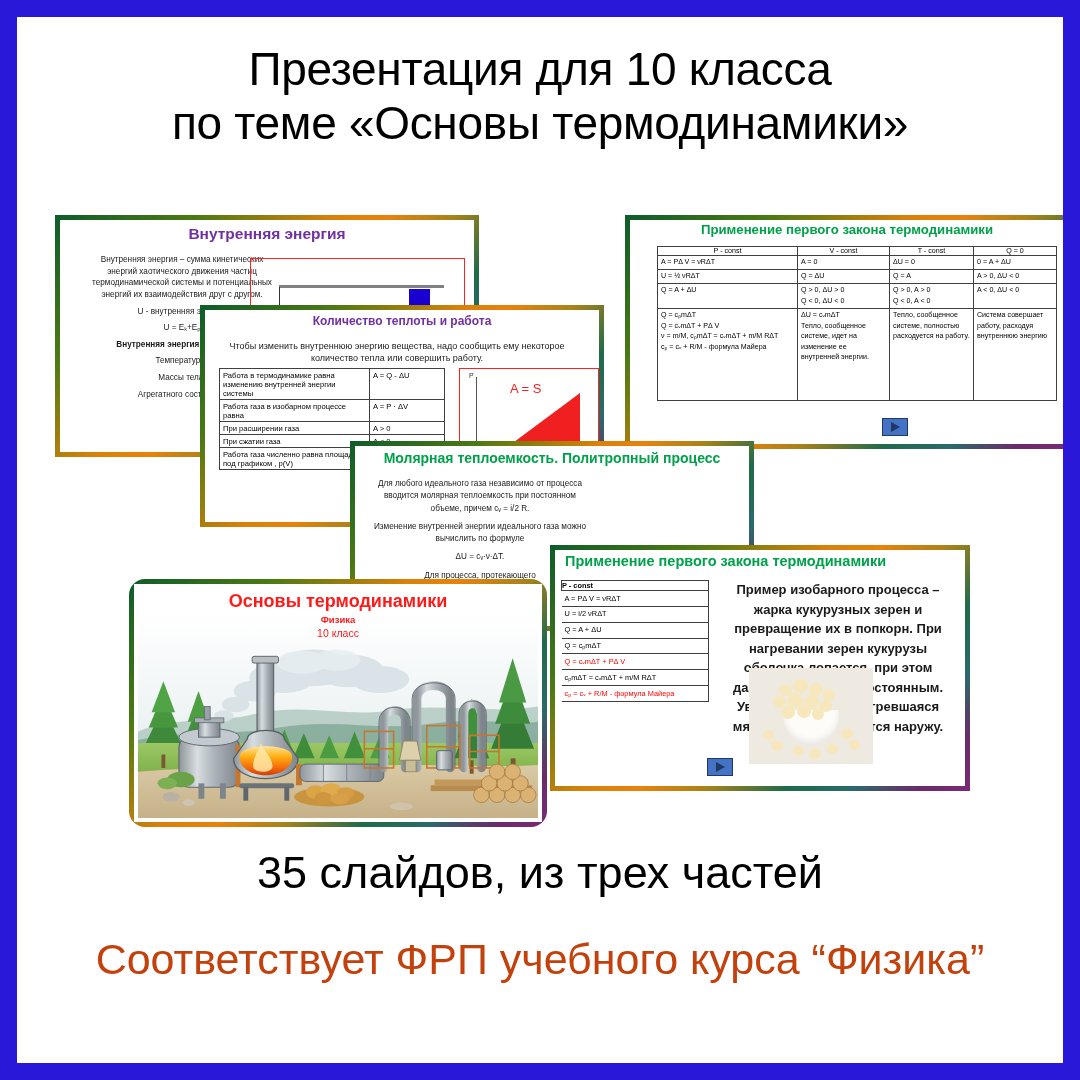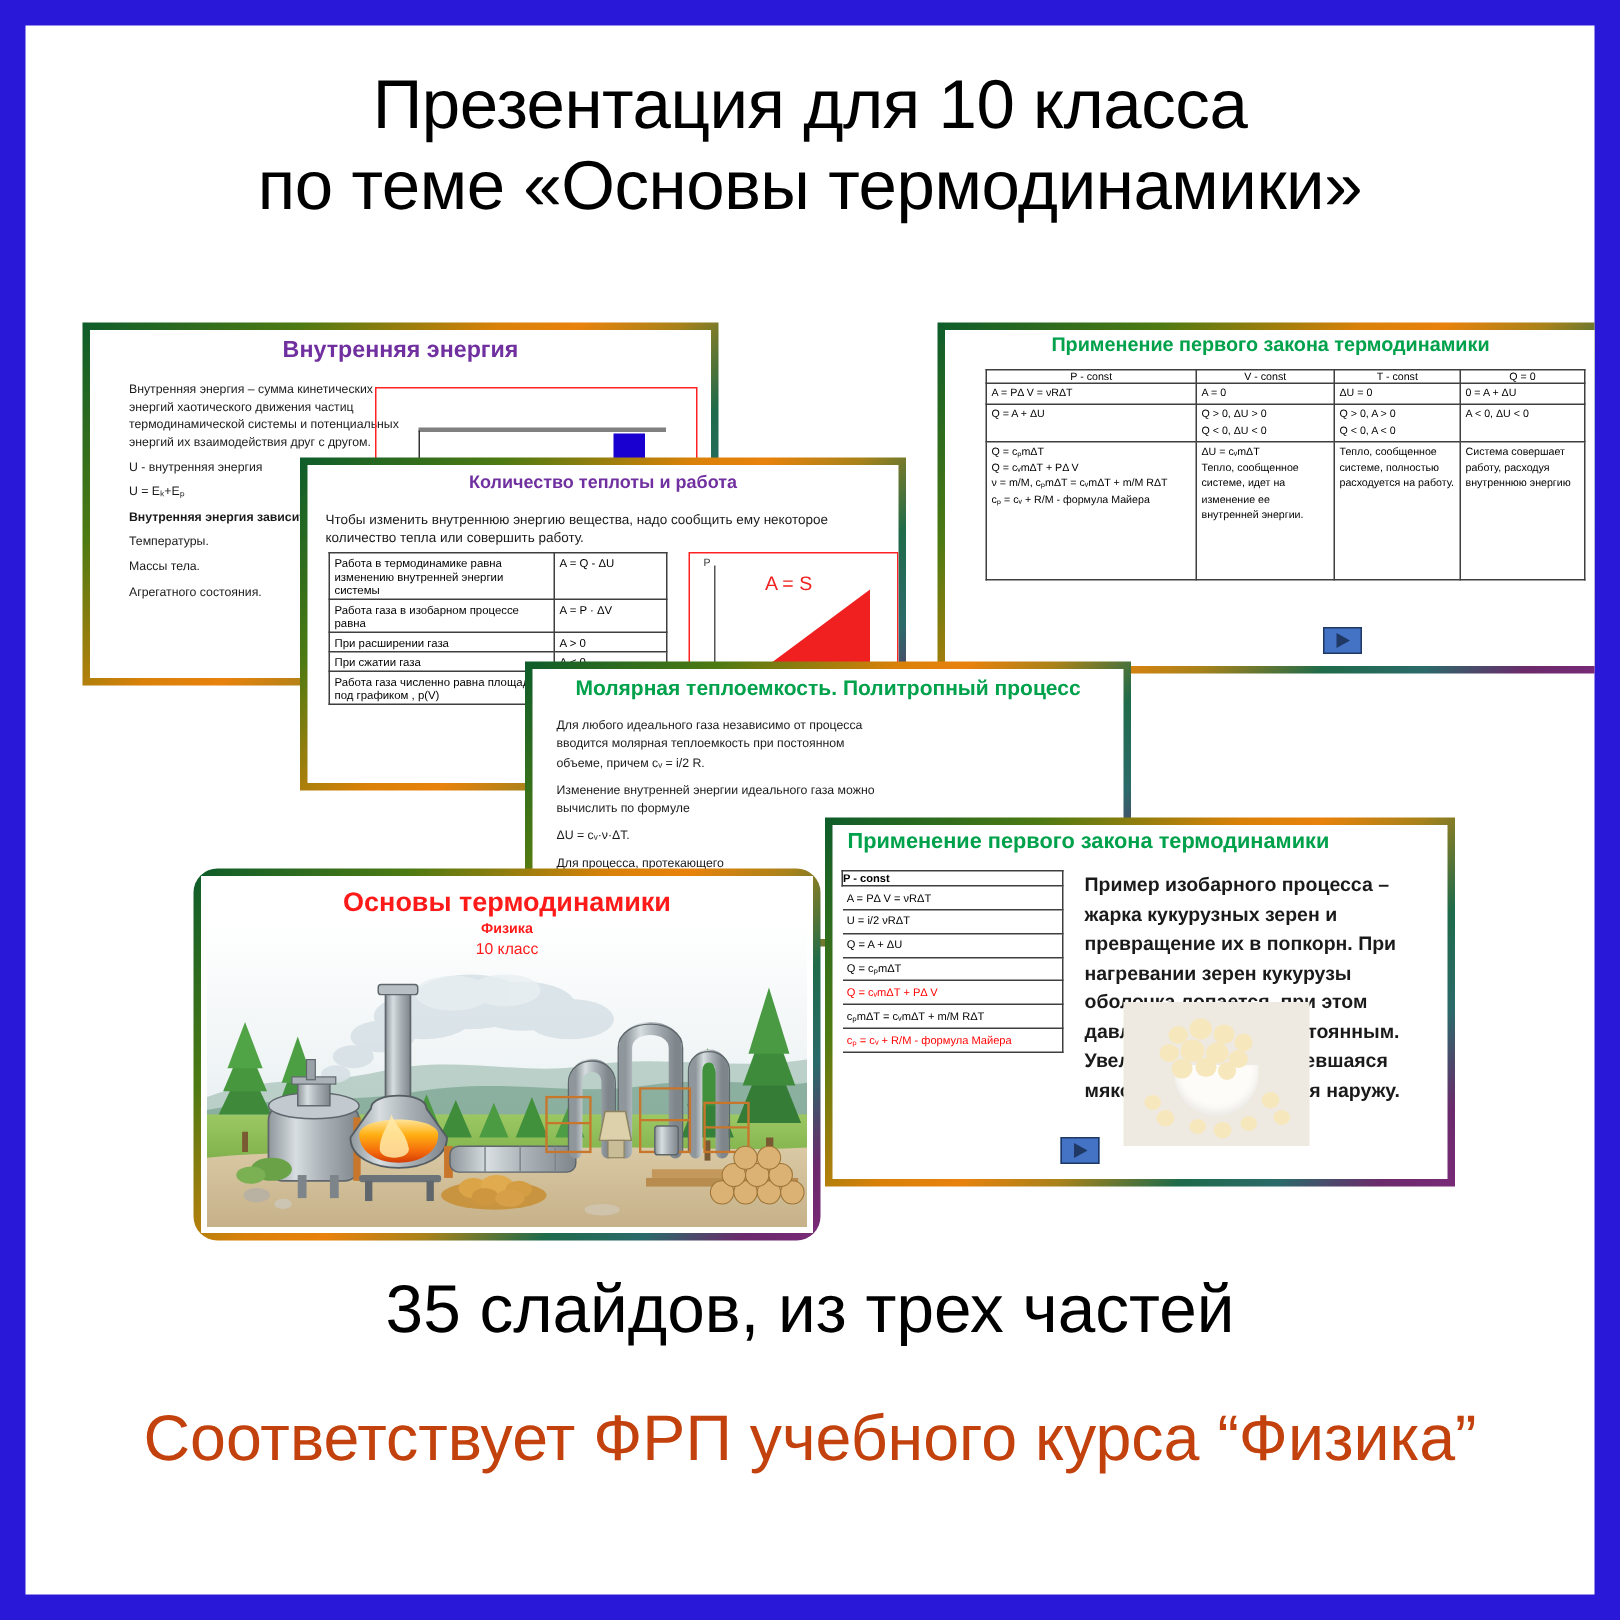--- a/index.html
+++ b/index.html
@@ -69,21 +69,21 @@
   }
 
   .s-title {
     text-align: center;
     font-weight: 700;
     line-height: 1.1;
   }
   .t-purple { color: #7030A0; }
   .t-green  { color: #00A14B; }
 
-  .body-txt { color: #1a1a1a; }
+  .body-txt { color: #1a1a1a; text-align: center; }
   .red { color: #FF0000; }
   .bold { font-weight: bold; }
 
   table.tbl {
     border-collapse: collapse;
     table-layout: fixed;
   }
   table.tbl td, table.tbl th {
     border: 1px solid #3f3f3f;
     vertical-align: top;
@@ -315,20 +315,26 @@
           <th class="hdr" style="width:140px">P - const</th>
           <th class="hdr" style="width:92px">V - const</th>
           <th class="hdr" style="width:84px">T - const</th>
           <th class="hdr">Q = 0</th>
         </tr>
         <tr>
           <td>A = PΔ V = νRΔT</td>
           <td>A = 0</td>
           <td>ΔU = 0</td>
           <td>0 = A + ΔU</td>
+        </tr>
+        <tr>
+          <td>U = ½ νRΔT</td>
+          <td>Q = ΔU</td>
+          <td>Q = A</td>
+          <td>A &gt; 0, ΔU &lt; 0</td>
         </tr>
         <tr>
           <td>Q = A + ΔU</td>
           <td style="white-space:pre-line">Q &gt; 0,  ΔU &gt; 0
 Q &lt; 0,  ΔU &lt; 0</td>
           <td style="white-space:pre-line">Q &gt; 0,  A &gt; 0
 Q &lt; 0,  A &lt; 0</td>
           <td>A &lt; 0, ΔU &lt; 0</td>
         </tr>
         <tr>

